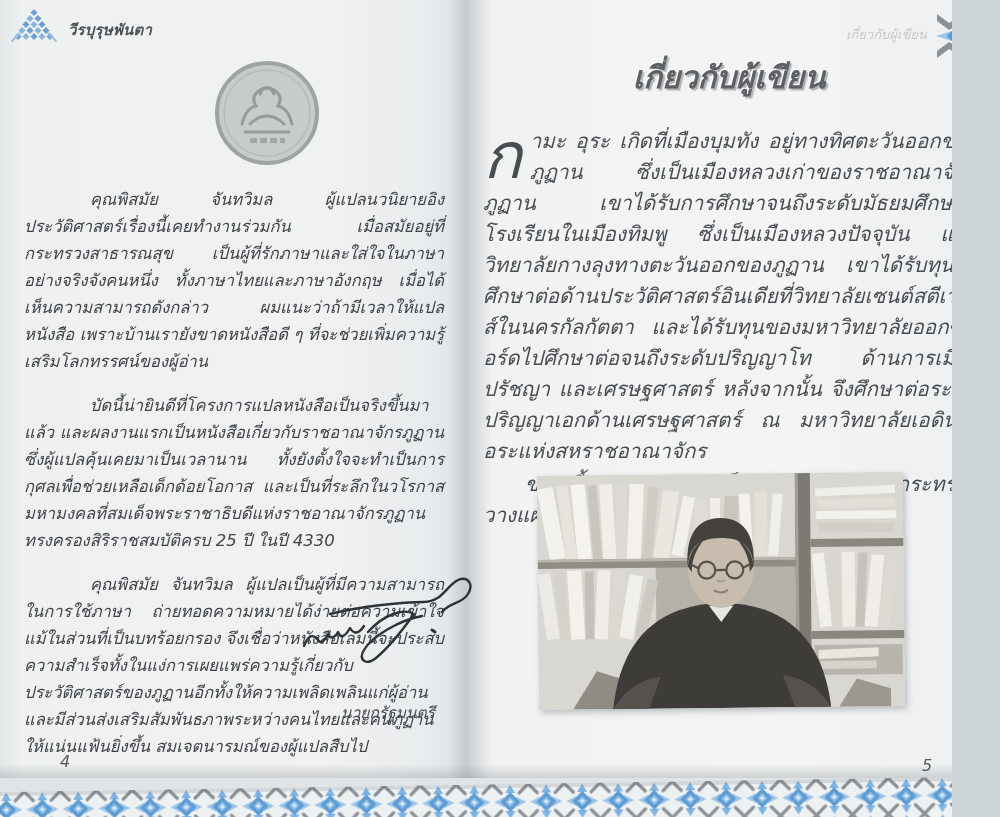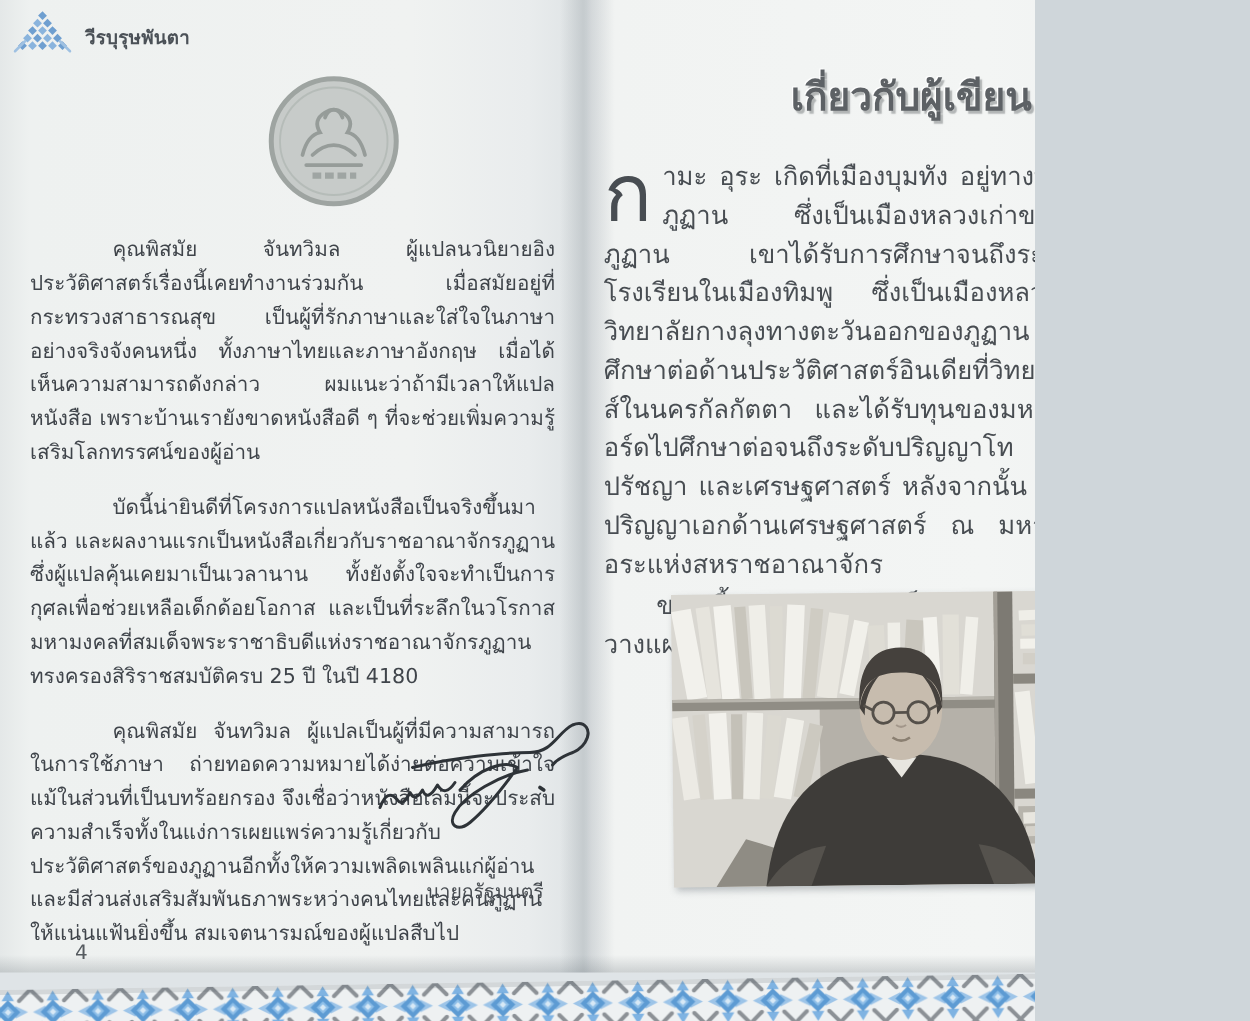--- a/index.html
+++ b/index.html
@@ -1,19 +1,20 @@
 <!DOCTYPE html>
 <html><head>
 <meta charset="utf-8">
 <style>
   html,body { margin:0; padding:0; background:#cfd6da; }
   .canvas {
-    position:relative; width:828px; height:817px; overflow:hidden;
+    position:relative; width:952px; height:817px; overflow:hidden;
     background:#dfe4e7;
     font-family:"DejaVu Sans","Liberation Sans",sans-serif;
+    font-style:italic;
   }
   
   .page-left {
     position:absolute; left:0; top:0; width:470px; height:778px;
     background:linear-gradient(90deg,#e4e8e8 0%,#eef1f0 5%,#f0f2f1 70%,#e9eced 90%,#dde2e4 100%);
   }
   .page-right {
     position:absolute; left:470px; top:0; width:530px; height:778px;
     background:linear-gradient(90deg,#dfe3e5 0%,#f1f3f2 4%,#f3f5f4 60%,#eef1f1 92%,#e6eaec 100%);
   }
@@ -139,21 +140,21 @@
         <rect x="38" y="80" width="7" height="5"></rect>
         <rect x="48" y="80" width="7" height="5"></rect>
         <rect x="58" y="80" width="7" height="5"></rect>
         <rect x="68" y="80" width="5" height="5"></rect>
       </g>
     </svg>
   </div>
 
   <div class="left-text">
     <p>คุณพิสมัย จันทวิมล ผู้แปลนวนิยายอิงประวัติศาสตร์เรื่องนี้เคยทำงานร่วมกัน เมื่อสมัยอยู่ที่กระทรวงสาธารณสุข เป็นผู้ที่รักภาษาและใส่ใจในภาษาอย่างจริงจังคนหนึ่ง ทั้งภาษาไทยและภาษาอังกฤษ เมื่อได้เห็นความสามารถดังกล่าว ผมแนะว่าถ้ามีเวลาให้แปลหนังสือ เพราะบ้านเรายังขาดหนังสือดี ๆ ที่จะช่วยเพิ่มความรู้ เสริมโลกทรรศน์ของผู้อ่าน</p>
-    <p>บัดนี้น่ายินดีที่โครงการแปลหนังสือเป็นจริงขึ้นมาแล้ว และผลงานแรกเป็นหนังสือเกี่ยวกับราชอาณาจักรภูฏาน ซึ่งผู้แปลคุ้นเคยมาเป็นเวลานาน ทั้งยังตั้งใจจะทำเป็นการกุศลเพื่อช่วยเหลือเด็กด้อยโอกาส และเป็นที่ระลึกในวโรกาสมหามงคลที่สมเด็จพระราชาธิบดีแห่งราชอาณาจักรภูฏานทรงครองสิริราชสมบัติครบ 25 ปี ในปี 4180</p>
+    <p>บัดนี้น่ายินดีที่โครงการแปลหนังสือเป็นจริงขึ้นมาแล้ว และผลงานแรกเป็นหนังสือเกี่ยวกับราชอาณาจักรภูฏาน ซึ่งผู้แปลคุ้นเคยมาเป็นเวลานาน ทั้งยังตั้งใจจะทำเป็นการกุศลเพื่อช่วยเหลือเด็กด้อยโอกาส และเป็นที่ระลึกในวโรกาสมหามงคลที่สมเด็จพระราชาธิบดีแห่งราชอาณาจักรภูฏานทรงครองสิริราชสมบัติครบ 25 ปี ในปี 4330</p>
     <p>คุณพิสมัย จันทวิมล ผู้แปลเป็นผู้ที่มีความสามารถในการใช้ภาษา ถ่ายทอดความหมายได้ง่ายต่อความเข้าใจ แม้ในส่วนที่เป็นบทร้อยกรอง จึงเชื่อว่าหนังสือเล่มนี้จะประสบความสำเร็จทั้งในแง่การเผยแพร่ความรู้เกี่ยวกับประวัติศาสตร์ของภูฏานอีกทั้งให้ความเพลิดเพลินแก่ผู้อ่าน และมีส่วนส่งเสริมสัมพันธภาพระหว่างคนไทยและคนภูฏานให้แน่นแฟ้นยิ่งขึ้น สมเจตนารมณ์ของผู้แปลสืบไป</p>
   </div>
 
   <div class="sig-block">
     <svg width="190" height="110" viewBox="0 0 190 110">
       <g fill="none" stroke="#2e3338" stroke-width="2.4" stroke-linecap="round" stroke-linejoin="round">
         <path d="M38,46 C70,38 112,34 132,34 C150,34 154,18 166,12 C176,8 182,16 176,26 C170,36 158,34 150,44"></path>
         <path d="M12,78 q6,-16 14,-6 q4,6 10,-6 q4,8 10,-2 q4,10 12,-4 q6,10 14,-2"></path>
         <path d="M76,64 C92,46 112,40 122,46 C112,60 96,80 84,90 C74,98 66,92 72,82 C80,68 108,52 130,48"></path>
         <path d="M140,62 l3,2" stroke-width="3"></path>

